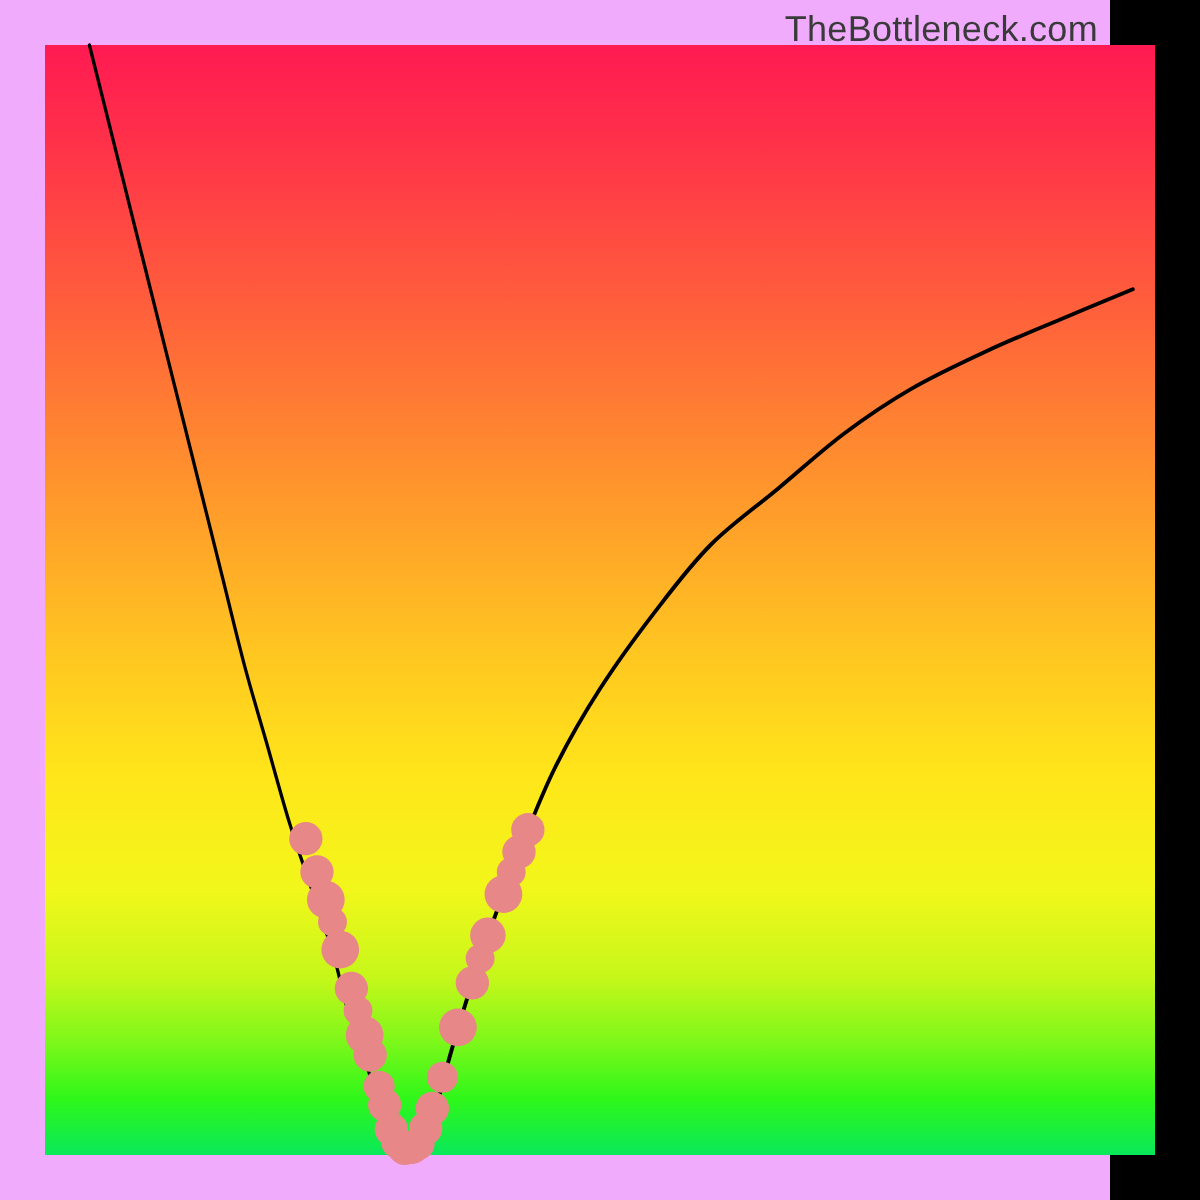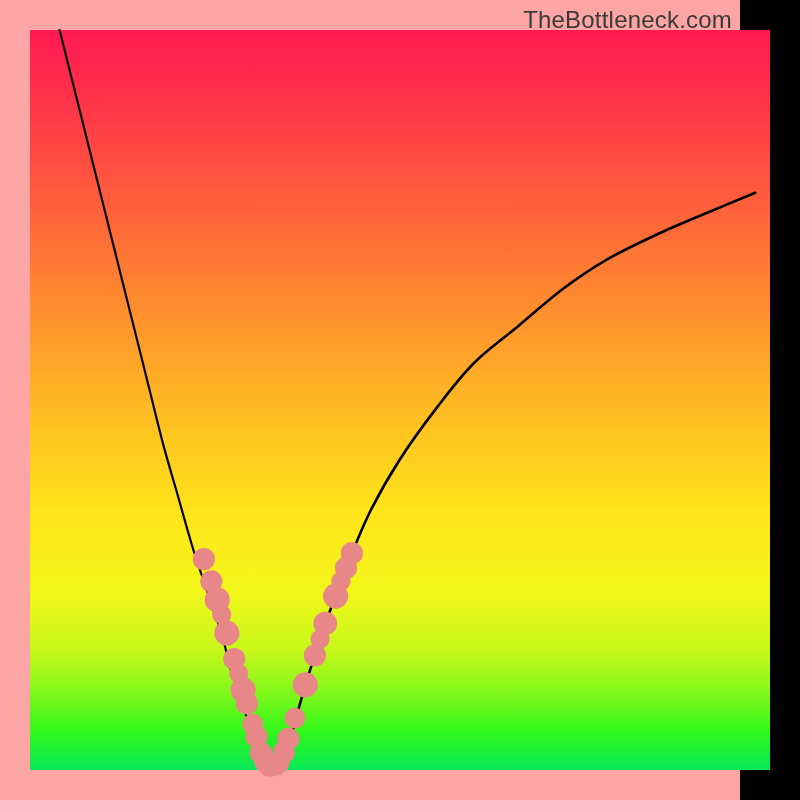--- a/index.html
+++ b/index.html
@@ -8,21 +8,21 @@
     width: 800px;
     height: 800px;
     overflow: hidden;
     font-family: Arial, Helvetica, sans-serif;
     background: #000;
   }
   .chart-wrap {
     position: relative;
     width: 740px;
     height: 800px;
-    background: #fca5a5;
+    background: #f0abfc;
   }
   .plot-area {
     position: absolute;
     
     left: 30px;
     top: 30px;
     width: 740px;
     height: 740px;
     
     background: linear-gradient(to bottom,

